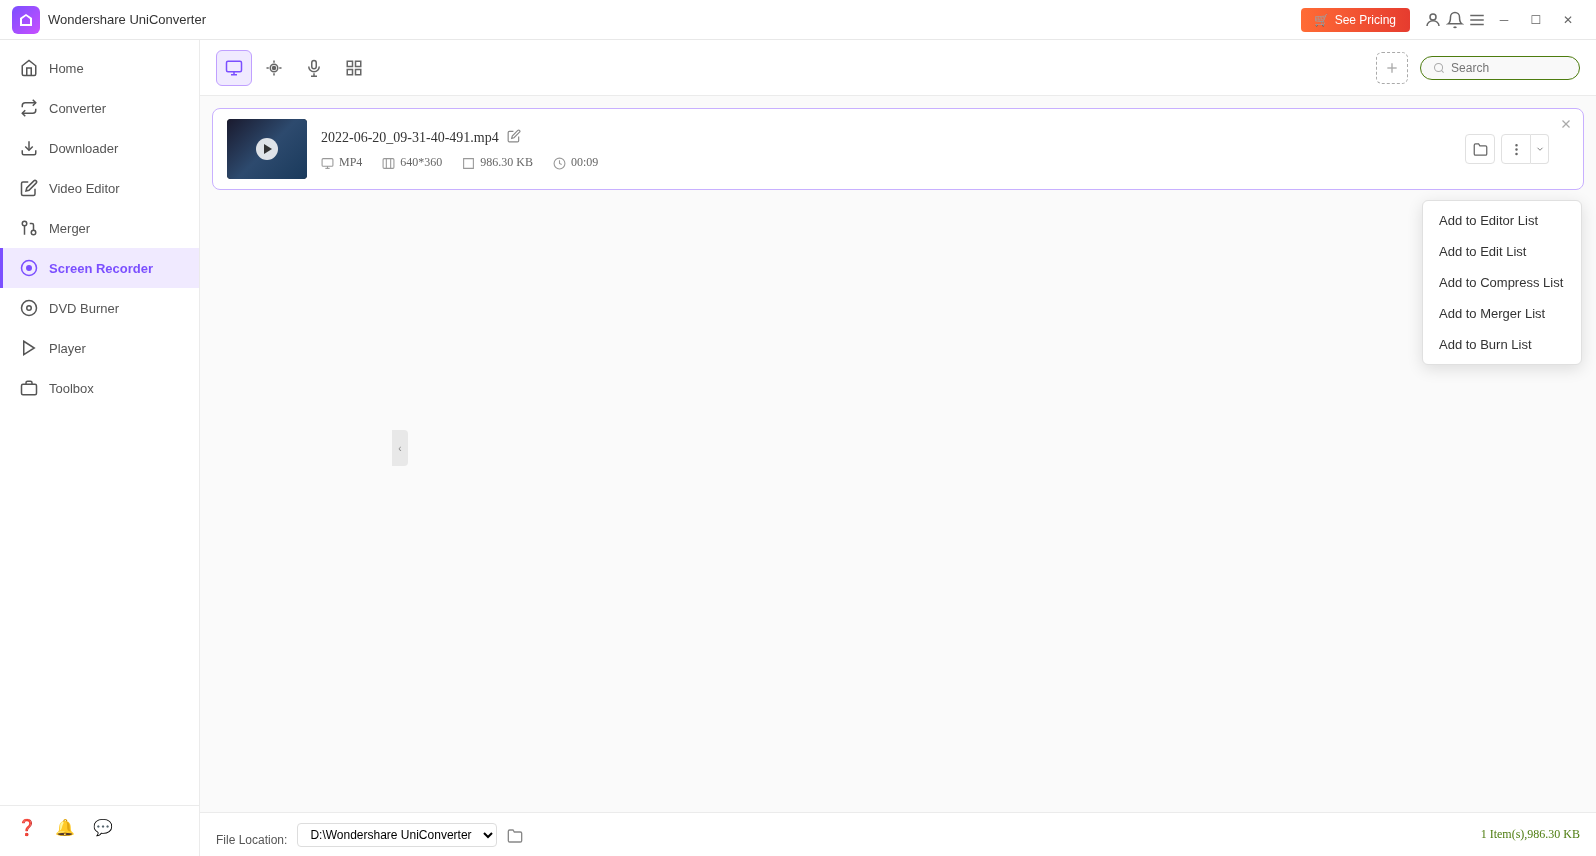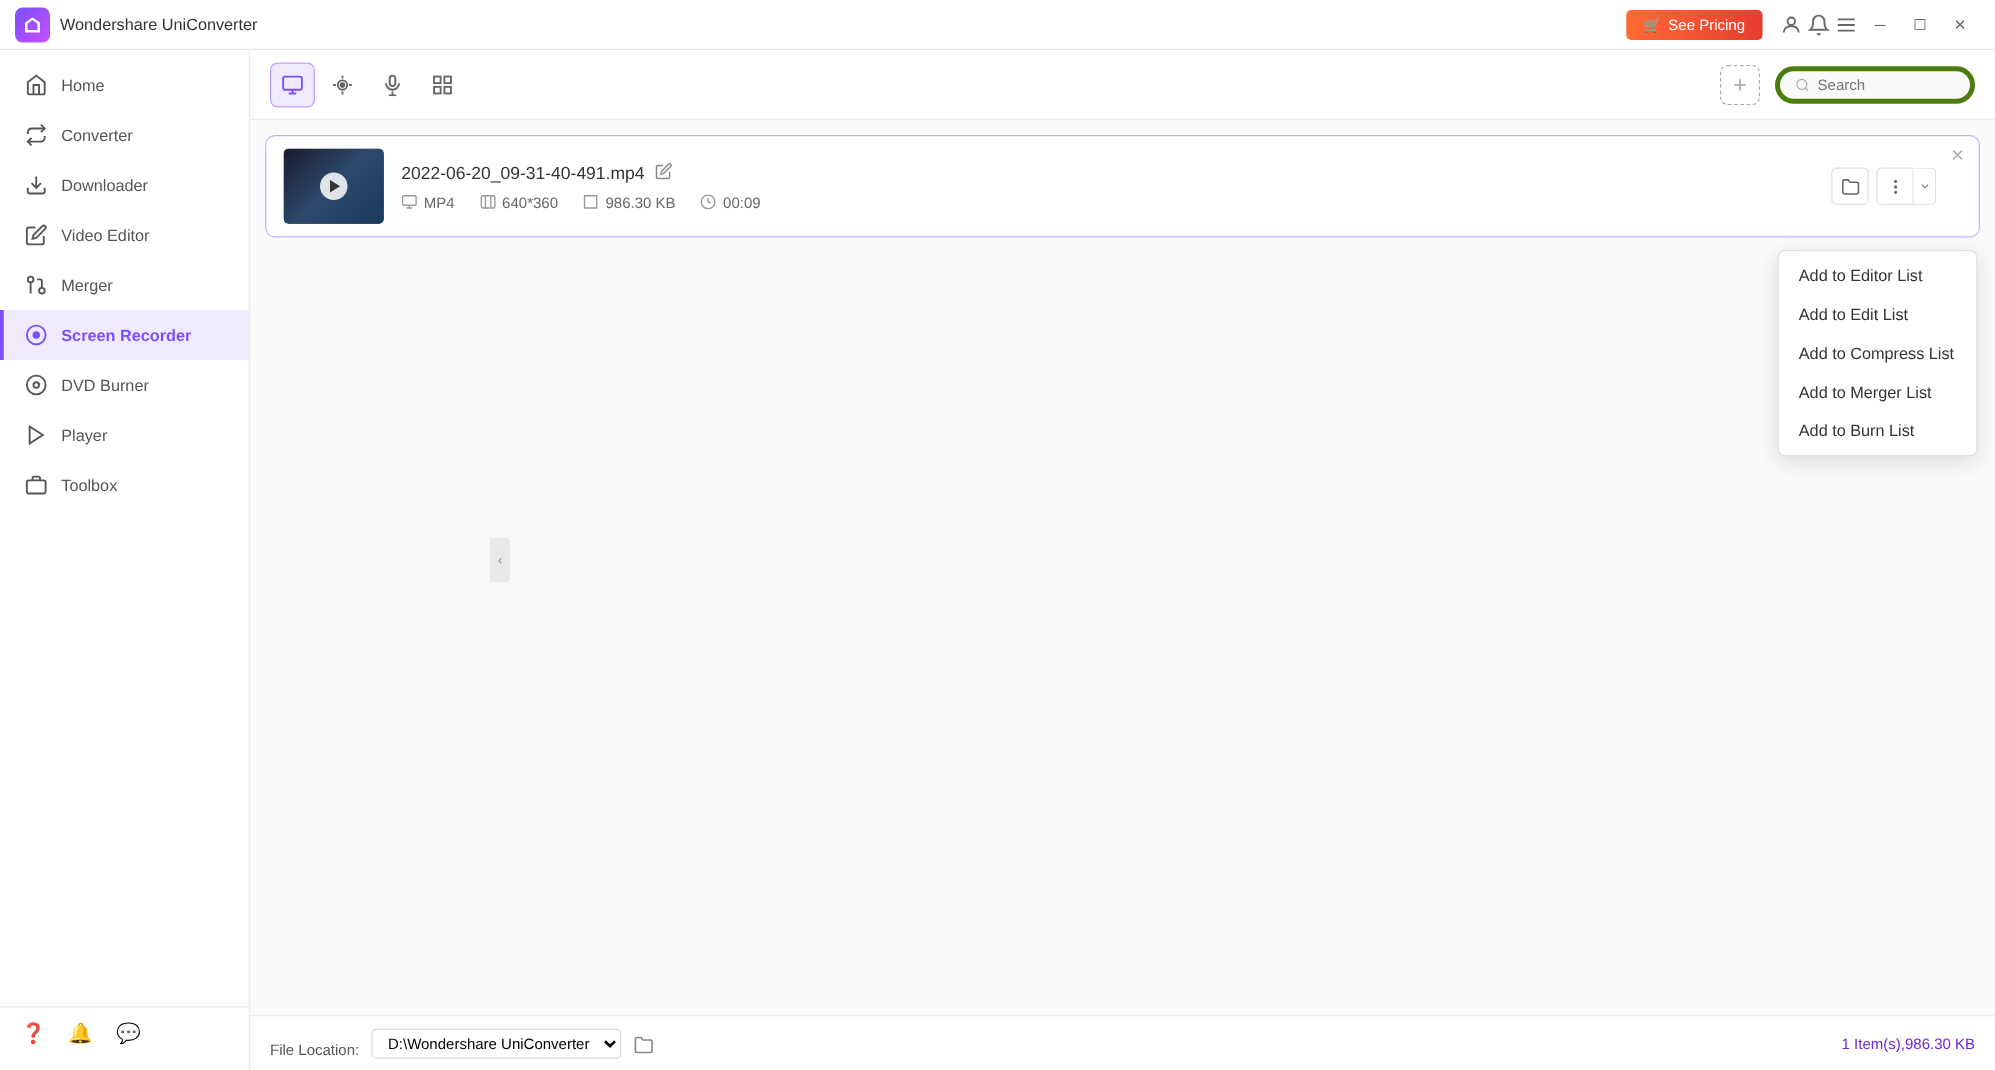--- a/index.html
+++ b/index.html
@@ -134,21 +134,21 @@
       border-radius: 6px;
       display: flex; align-items: center; justify-content: center;
       color: #aaa;
       cursor: pointer;
       font-size: 18px;
       margin-right: 8px;
     }
     .search-box {
       display: flex;
       align-items: flex-start;
-      border: 4px solid #4d7c0f;
+      border: 1px solid #4d7c0f;
       border-radius: 16px;
       padding: 4px 12px;
       gap: 6px;
       background: #f9f9f9;
       width: 160px;
     }
     .search-box input {
       border: none;
       background: transparent;
       outline: none;
@@ -197,26 +197,26 @@
       position: relative; z-index: 1;
       cursor: pointer;
     }
     .play-btn::after {
       content: '';
       border-left: 8px solid #333;
       border-top: 5px solid transparent;
       border-bottom: 5px solid transparent;
       margin-left: 2px;
     }
-    .file-info { flex: 1; }
+    .file-info { flex: 1; font-family: Liberation Serif, serif; }
     .file-name-row { display: flex; align-items: center; gap: 8px; margin-bottom: 8px; }
     .file-name { font-size: 14px; color: #333; font-weight: 500; }
     .file-edit-icon { color: #888; cursor: pointer; font-size: 14px; }
     .file-meta { display: flex; gap: 20px; align-items: center; }
-    .file-meta-item { display: flex; align-items: center; gap: 5px; color: #666; font-size: 12px; }
+    .file-meta-item { display: flex; align-items: flex-end; gap: 5px; color: #666; font-size: 12px; }
     .file-close {
       position: absolute;
       top: 8px; right: 10px;
       cursor: pointer;
       color: #aaa;
       font-size: 16px;
     }
     .file-actions {
       display: flex;
       align-items: center;
@@ -287,21 +287,21 @@
     .footer-location-select {
       border: 1px solid #ddd;
       border-radius: 4px;
       padding: 3px 8px;
       font-size: 12px;
       color: #000000;
       background: #fff;
       cursor: pointer;
     }
     .footer-folder-icon { color: #888; cursor: pointer; font-size: 14px; }
-    .footer-right { font-size: 12px; color: #6d28d9; }
+    .footer-right { font-size: 12px; color: #4d7c0f; font-family: Liberation Serif, serif; }
   </style>
 </head>
 <body>
 
 <div class="titlebar">
   <div class="titlebar-logo">
     <svg viewBox="0 0 16 16" fill="white">
       <path d="M8 2L2 6v8h12V6L8 2zm0 2l4 3v5H4V7l4-3z"></path>
     </svg>
   </div>

